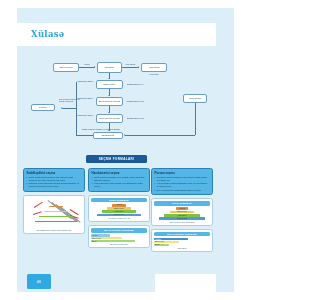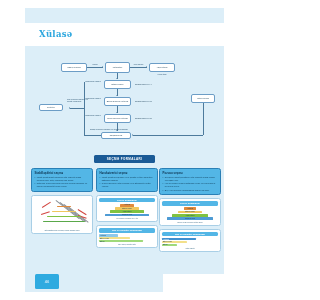--- a/index.html
+++ b/index.html
@@ -4,22 +4,22 @@
 <style>
   * { box-sizing: border-box; margin: 0; padding: 0; }
   html, body {
     width: 215px; height: 300px;
     background: #ffffff;
     font-family: "Liberation Sans", sans-serif;
     overflow: hidden;
   }
   #page {
     position: absolute;
-    left: 25px; top: 8px;
-    width: 199px; height: 284px;
+    left: 17px; top: 8px;
+    width: 217px; height: 284px;
     background: #dceef8;
     overflow: hidden;
   }
   
   #header-band {
     position: absolute; left: 0; top: 15px;
     width: 199px; height: 23px;
     background: #ffffff;
   }
   #page-title {

